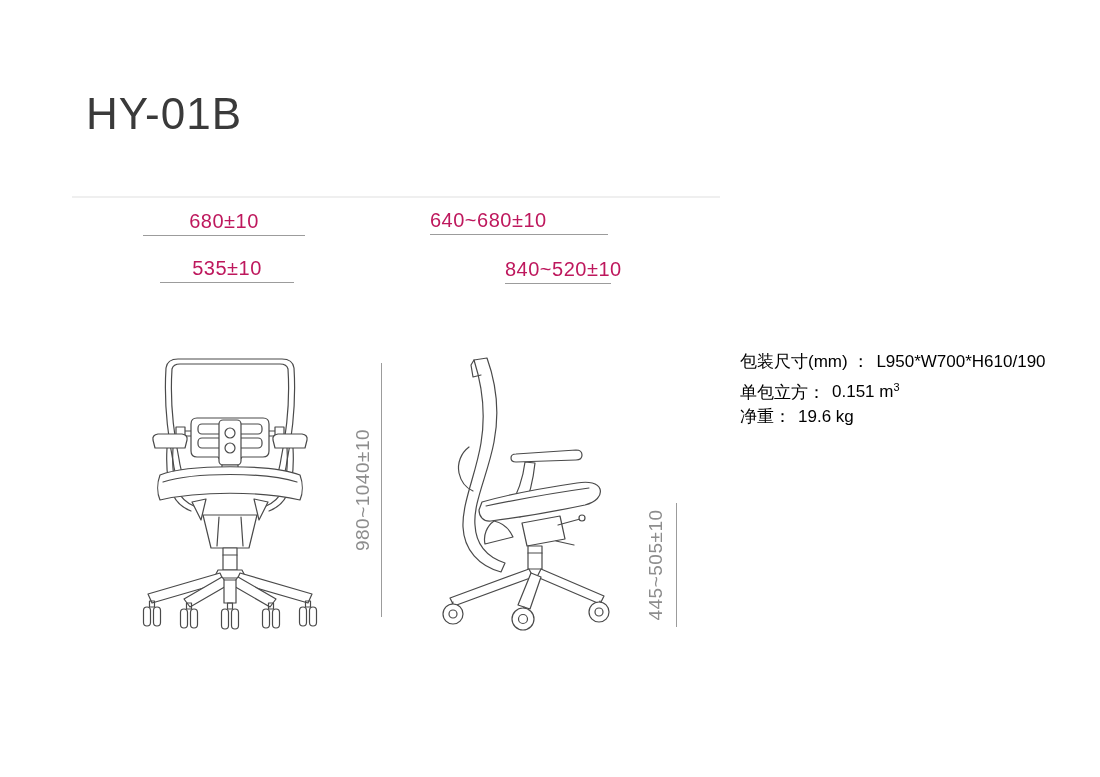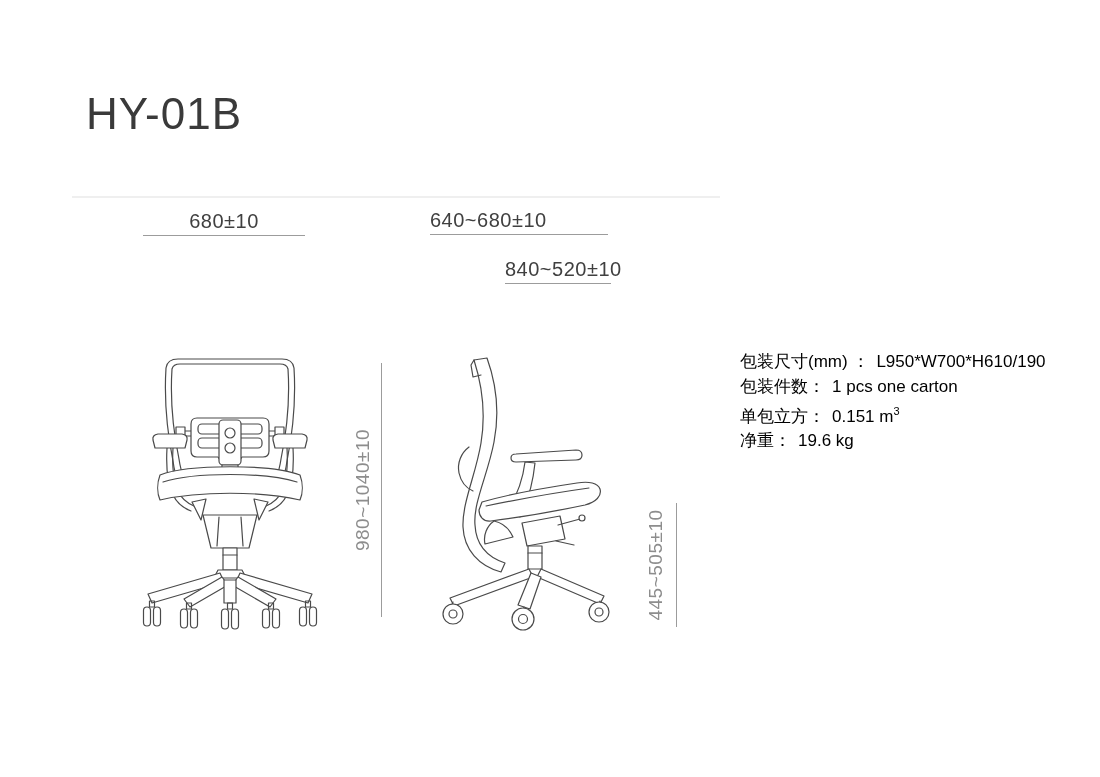--- a/index.html
+++ b/index.html
@@ -6,21 +6,21 @@
   .canvas{
     position:relative;width:1100px;height:777px;background:#ffffff;
     font-family:"Liberation Sans","DejaVu Sans",sans-serif;overflow:hidden;
   }
   .title{
     position:absolute;left:70px;top:76px;margin:16px;
     font-size:44px;font-weight:500;color:#3a3a3a;letter-spacing:1px;line-height:1;
   }
   .divider{position:absolute;left:72px;top:196px;width:648px;height:2px;background:#efefef;}
   .dim{
-    position:absolute;color:#404040;font-size:20px;line-height:24px;
+    position:absolute;color:#be185d;font-size:20px;line-height:24px;
     border-bottom:1px solid #9c9c9c;padding-bottom:2px;letter-spacing:0.5px;
   }
   .dim.center{text-align:center;}
   .dim.right{text-align:left;}
   .vline{position:absolute;width:1px;background:#9c9c9c;}
   .vdim{
     position:absolute;color:#8d8d8d;font-size:19px;white-space:nowrap;letter-spacing:0.5px;
     transform:translate(-50%,-50%) rotate(-90deg);
   }
   .drawing{position:absolute;}
@@ -32,20 +32,21 @@
 </head>
 <body>
 
 <div class="canvas">
 
   <h1 class="title">HY-01B</h1>
 
   <div class="divider"></div>
 
   <div class="dim center" style="left:143px;top:209px;width:162px;">680±10</div>
+  <div class="dim center" style="left:160px;top:256px;width:134px;">535±10</div>
   <div class="dim right" style="left:430px;top:208px;width:178px;">640~680±10</div>
   <div class="dim center" style="left:505px;top:257px;width:106px;">840~520±10</div>
 
   <div class="vline" style="left:381px;top:363px;height:254px;"></div>
   <div class="vdim" style="left:363px;top:490px;">980~1040±10</div>
 
   <div class="vline" style="left:676px;top:503px;height:124px;"></div>
   <div class="vdim" style="left:656px;top:565px;">445~505±10</div>
 
   <svg class="drawing" style="left:142px;top:356px;" width="176" height="278" viewBox="0 0 176 278">
@@ -177,23 +178,20 @@
           </g>
       </g>
     </g>
   </svg>
 
   <div class="specs">
     <div class="spec-row">
       <span class="spec-label">包装尺寸(mm) ：</span><span class="spec-value">L950*W700*H610/190</span>
     </div>
     <div class="spec-row">
-      <span class="spec-label">包装件数：</span><span class="spec-value">1 pcs one carton</span>
-    </div>
-    <div class="spec-row">
       <span class="spec-label">单包立方：</span><span class="spec-value">0.151 m</span><sup>3</sup>
     </div>
     <div class="spec-row">
       <span class="spec-label">净重：</span><span class="spec-value">19.6 kg</span>
     </div>
   </div>
 
 </div>
 
 </body></html>

